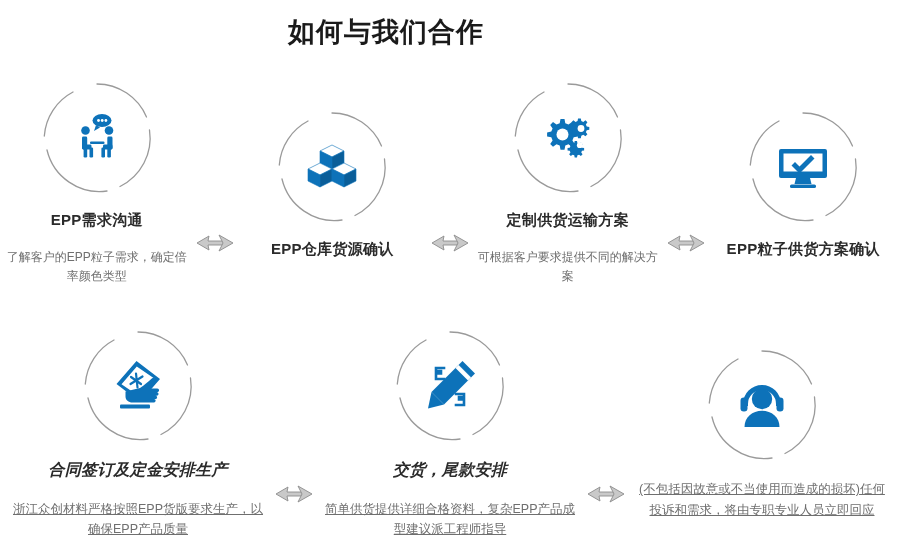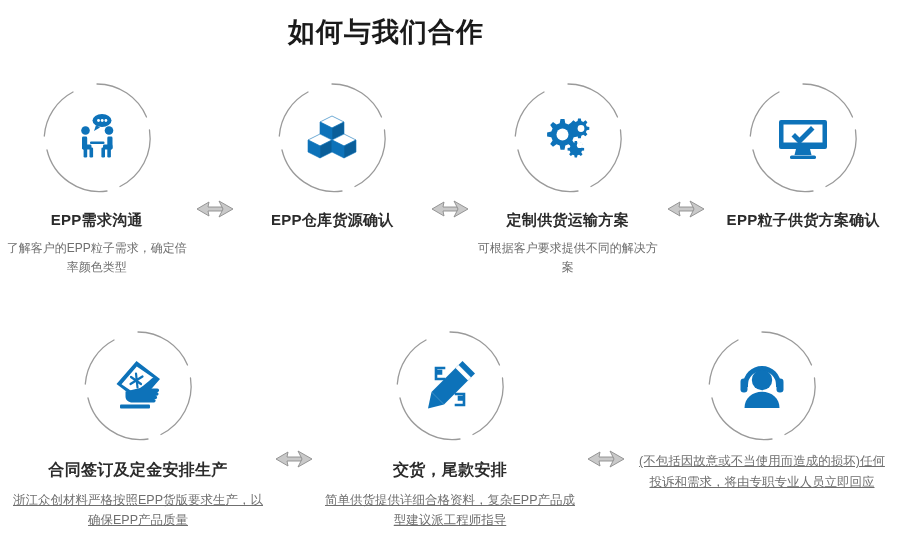--- a/index.html
+++ b/index.html
@@ -29,21 +29,21 @@
     color: #1a1a1a;
   }
 
   
   .row {
     position: absolute;
     left: 0;
     width: 900px;
     display: flex;
     flex-direction: row;
-    align-items: flex-start;
+    align-items: center;
     justify-content: center;
   }
   .row-1 { top: 82px; }
   .row-2 { top: 330px; }
 
   
   .step {
     display: flex;
     flex-direction: column;
     align-items: center;
@@ -81,23 +81,24 @@
     font-size: 15px;
     font-weight: bold;
     color: #2b2b2b;
     text-align: center;
     letter-spacing: 0.3px;
     line-height: 1.3;
   }
   .row-2 .step-title {
     margin-top: 18px;
     font-size: 16px;
+    font-style: italic;
   }
   .step-desc {
-    margin-top: 9px;
+    margin-top: 18px;
     font-size: 12px;
     color: #6f6f6f;
     text-align: center;
     line-height: 1.65;
     max-width: 190px;
   }
   .row-2 .step-desc {
     max-width: 250px;
     font-size: 12.5px;
     text-decoration: underline;

